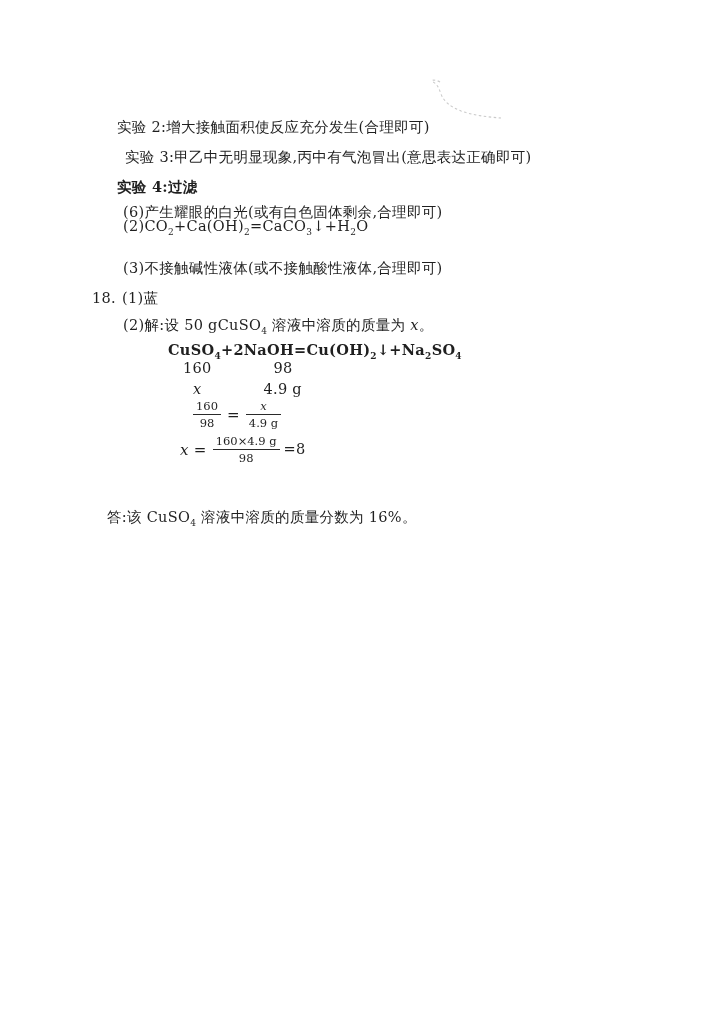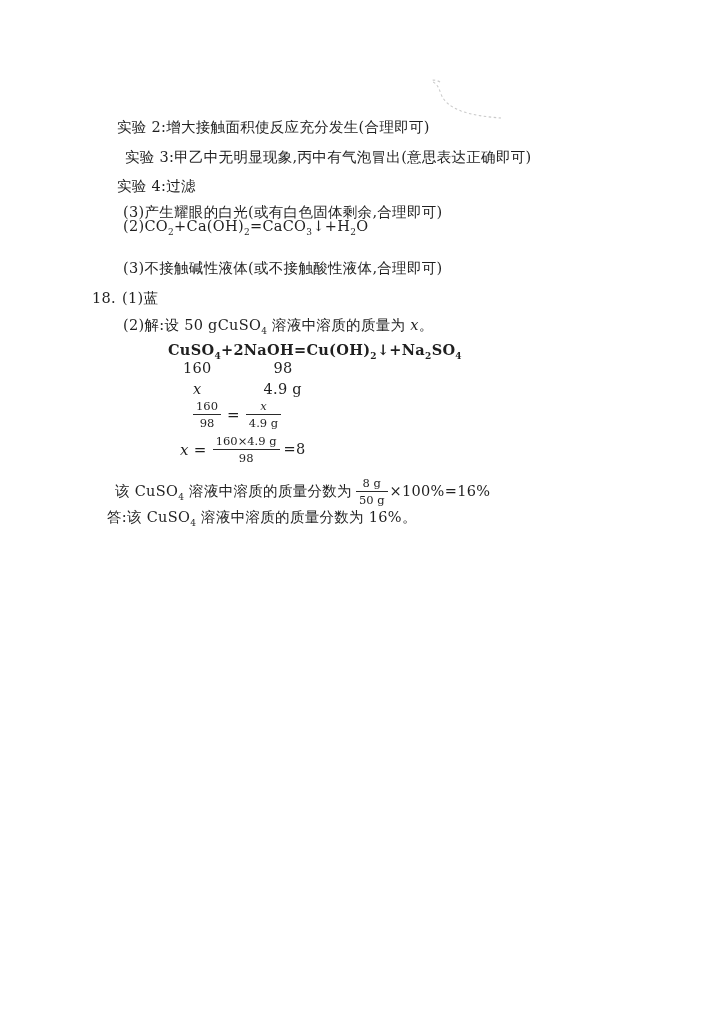--- a/index.html
+++ b/index.html
@@ -46,23 +46,23 @@
 <body>
 
 <div class="page">
 
   <svg class="artifact" width="90" height="48" viewBox="0 0 90 48">
     <path d="M20 10 c-5 -3 -10 -2 -7 0 c4 2 6 6 8 12 c3 8 10 13 20 17 c11 4 26 6 40 7" fill="none" stroke="#b8b8b8" stroke-width="1.1" stroke-dasharray="2.5 2.5" opacity="0.75"></path>
   </svg>
 
   <div class="line" style="left:117px; top:119px;">实验 2:增大接触面积使反应充分发生(合理即可)</div>
   <div class="line" style="left:117px; top:149px;margin-left:8px;">实验 3:甲乙中无明显现象,丙中有气泡冒出(意思表达正确即可)</div>
-  <div class="line" style="left:117px; top:178px;">实验 4:过滤</div>
+  <div class="line" style="left:117px; top:178px;font-weight:bold;">实验 4:过滤</div>
 
-  <div class="line" style="left:123px; top:204px;">(3)产生耀眼的白光(或有白色固体剩余,合理即可)</div>
+  <div class="line" style="left:123px; top:204px;">(6)产生耀眼的白光(或有白色固体剩余,合理即可)</div>
   <div class="line" style="left:123px; top:218px;">(2)CO<sub>2</sub>+Ca(OH)<sub>2</sub>=CaCO<sub>3</sub>↓+H<sub>2</sub>O</div>
   <div class="line" style="left:123px; top:260px;">(3)不接触碱性液体(或不接触酸性液体,合理即可)</div>
 
   <div class="line" style="left:92px; top:290px;">
     <span>18.</span><span style="display:inline-block; width:6px;"></span><span>(1)蓝</span>
   </div>
 
   <div class="line" style="left:123px; top:317px;">(2)解:设 50 gCuSO<sub>4</sub> 溶液中溶质的质量为 <i>x</i>。</div>
 
   <div class="line" style="left:168px; top:341px;font-weight:bold;">CuSO<sub>4</sub>+2NaOH=Cu(OH)<sub>2</sub>↓+Na<sub>2</sub>SO<sub>4</sub></div>
@@ -88,25 +88,17 @@
 
   <div class="line math-row" style="left:180px; top:434px;">
     <span class="solve-lhs"><i>x</i> =</span>
     <span class="frac">
       <span class="num">160×4.9 g</span>
       <span class="den">98</span>
     </span>
     <span class="result" style="margin-left:-2px;">=8</span>
   </div>
 
-  <div class="line math-row" style="left:115px; top:476px; gap:4px;">
-    <span>该 CuSO<sub>4</sub> 溶液中溶质的质量分数为</span>
-    <span class="frac">
-      <span class="num">8 g</span>
-      <span class="den">50 g</span>
-    </span>
-    <span style="margin-left:-2px;">×100%=16%</span>
-  </div>
 
   <div class="line" style="left:107px; top:509px;">答:该 CuSO<sub>4</sub> 溶液中溶质的质量分数为 16%。</div>
 
 
 </div>
 
 </body></html>

